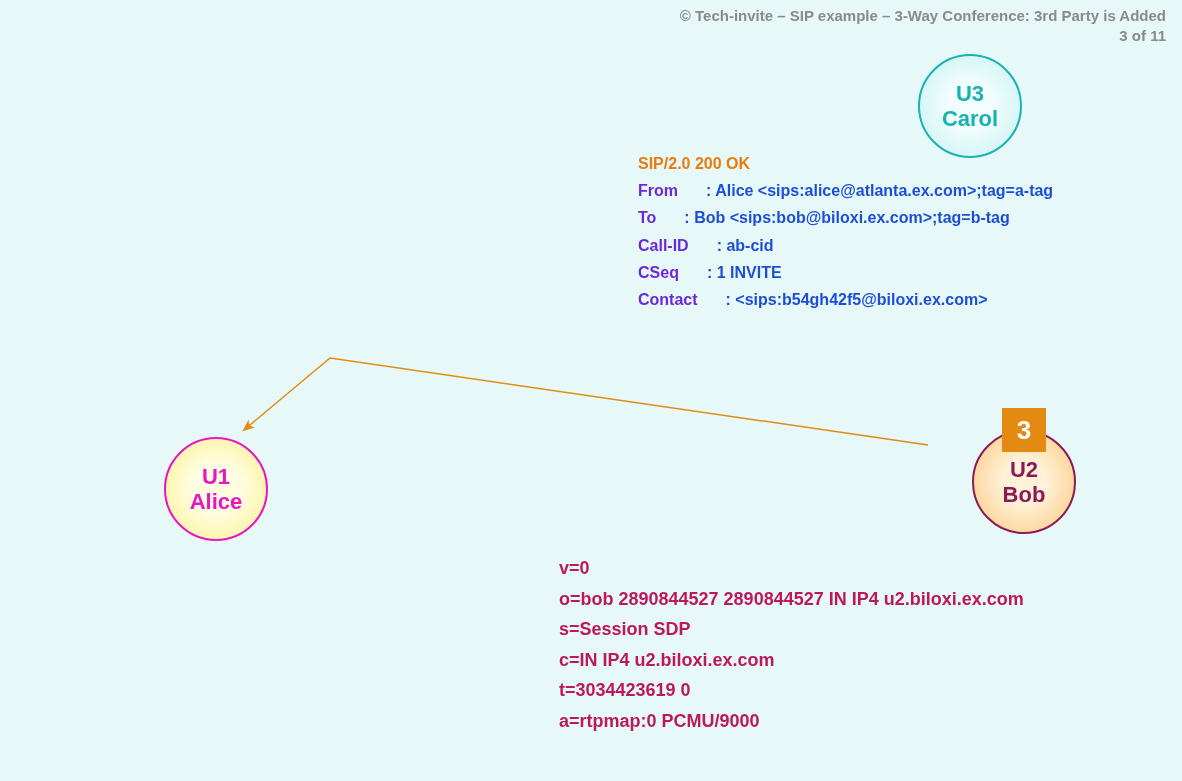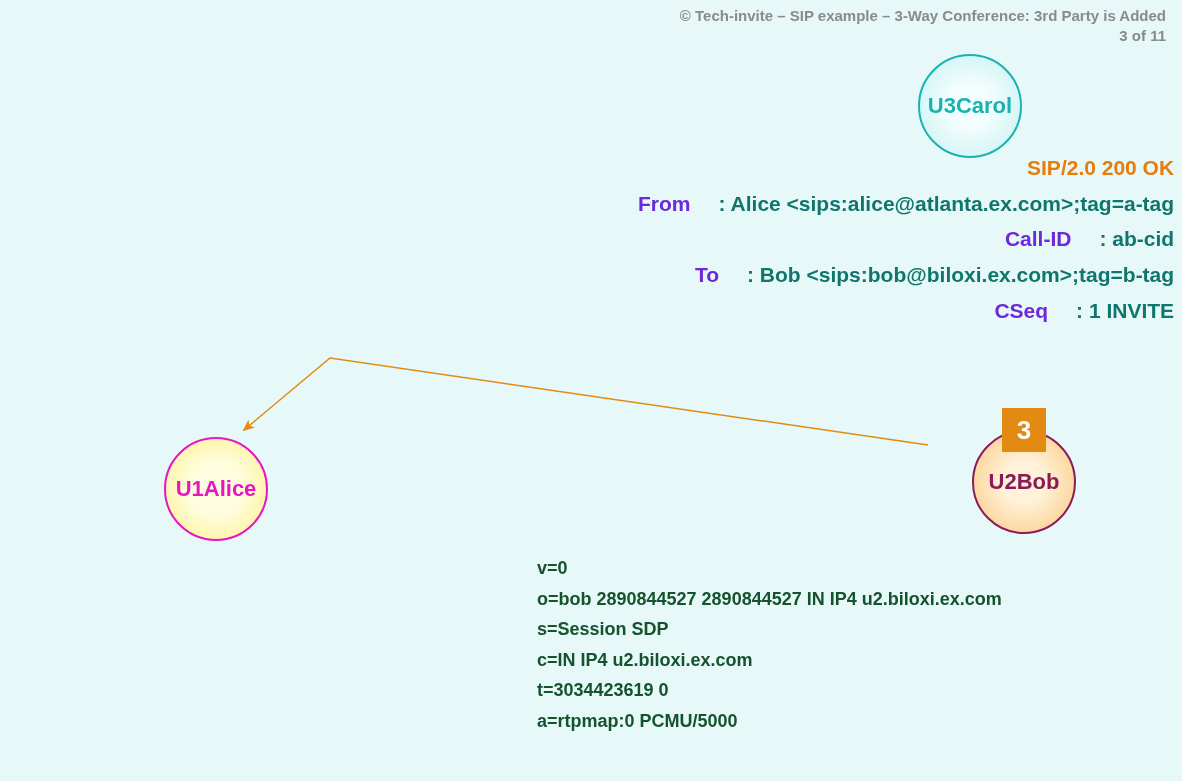--- a/index.html
+++ b/index.html
@@ -27,21 +27,21 @@
     font-weight: 600;
   }
   .header .pager { display: block; }
 
   .node {
     position: absolute;
     width: 104px;
     height: 104px;
     border-radius: 50%;
     display: flex;
-    flex-direction: row;
+    flex-direction: column;
     align-items: center;
     justify-content: center;
     font-weight: 700;
     font-size: 22px;
     line-height: 1.15;
     text-align: center;
     box-sizing: border-box;
   }
   .node .uid { display: block; }
   .node .uname { display: block; }
@@ -81,40 +81,39 @@
     display: flex;
     align-items: center;
     justify-content: center;
   }
 
   
   .sip-block {
     position: absolute;
     left: 638px;
     top: 150px;
-    font-size: 21px;
+    font-size: 16px;
     line-height: 1.7;
     font-weight: 700;
     color: #7b8a99;
-    text-align: right;
   }
   .sip-block .status { color: #e87c0c; }
   .sip-block .hdr { color: #6d28d9; }
-  .sip-block .val { color: #0f766e; padding-left: 28px; }
+  .sip-block .val { color: #1d4ed8; padding-left: 28px; }
   .sip-block .row { white-space: nowrap; }
 
   
   .sdp-block {
     position: absolute;
-    left: 537px;
+    left: 559px;
     top: 553px;
     font-size: 18px;
     line-height: 1.7;
     font-weight: 700;
-    color: #14532d;
+    color: #be185d;
   }
   .sdp-block .row { white-space: nowrap; }
 
   svg.arrow {
     position: absolute;
     left: 0;
     top: 0;
     width: 1182px;
     height: 781px;
     pointer-events: none;
@@ -157,32 +156,35 @@
   <div class="step-badge">
     <span>3</span>
   </div>
 
   <div class="sip-block">
     <div class="row status">SIP/2.0 200 OK</div>
     <div class="row">
       <span class="hdr">From</span><span class="val">: Alice &lt;sips:alice@atlanta.ex.com&gt;;tag=a-tag</span>
     </div>
     <div class="row">
+      <span class="hdr">To</span><span class="val">: Bob &lt;sips:bob@biloxi.ex.com&gt;;tag=b-tag</span>
+    </div>
+    <div class="row">
       <span class="hdr">Call-ID</span><span class="val">: ab-cid</span>
     </div>
     <div class="row">
-      <span class="hdr">To</span><span class="val">: Bob &lt;sips:bob@biloxi.ex.com&gt;;tag=b-tag</span>
+      <span class="hdr">CSeq</span><span class="val">: 1 INVITE</span>
     </div>
     <div class="row">
-      <span class="hdr">CSeq</span><span class="val">: 1 INVITE</span>
+      <span class="hdr">Contact</span><span class="val">: &lt;sips:b54gh42f5@biloxi.ex.com&gt;</span>
     </div>
   </div>
 
   <div class="sdp-block">
     <div class="row">v=0</div>
     <div class="row">o=bob  2890844527  2890844527  IN  IP4  u2.biloxi.ex.com</div>
     <div class="row">s=Session SDP</div>
     <div class="row">c=IN  IP4  u2.biloxi.ex.com</div>
     <div class="row">t=3034423619  0</div>
-    <div class="row">a=rtpmap:0  PCMU/5000</div>
+    <div class="row">a=rtpmap:0  PCMU/9000</div>
   </div>
 
 </div>
 
 </body></html>

